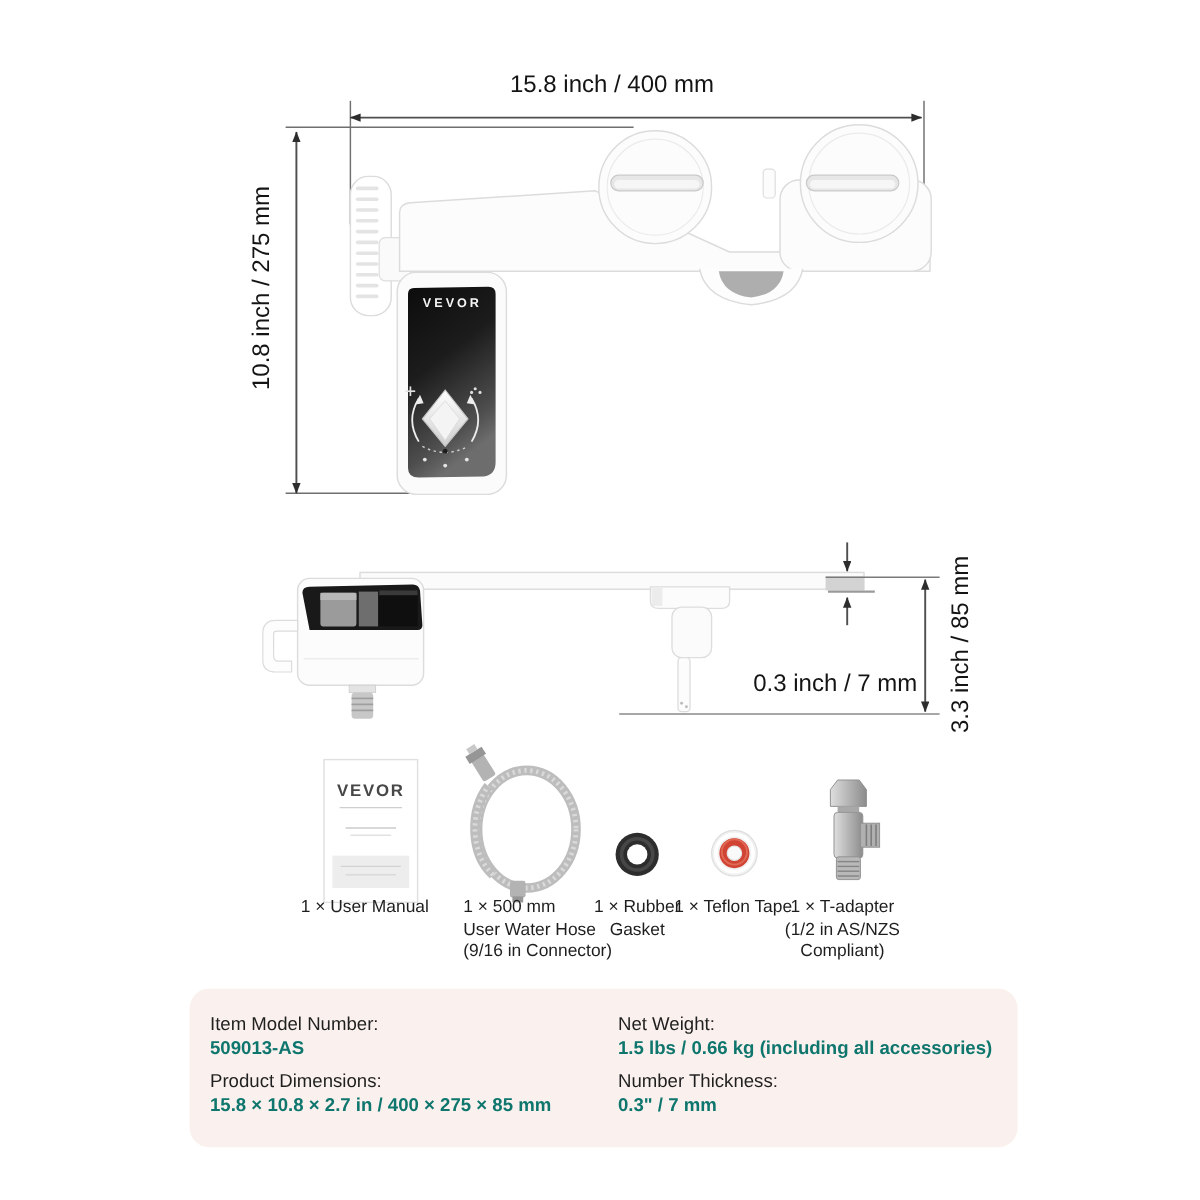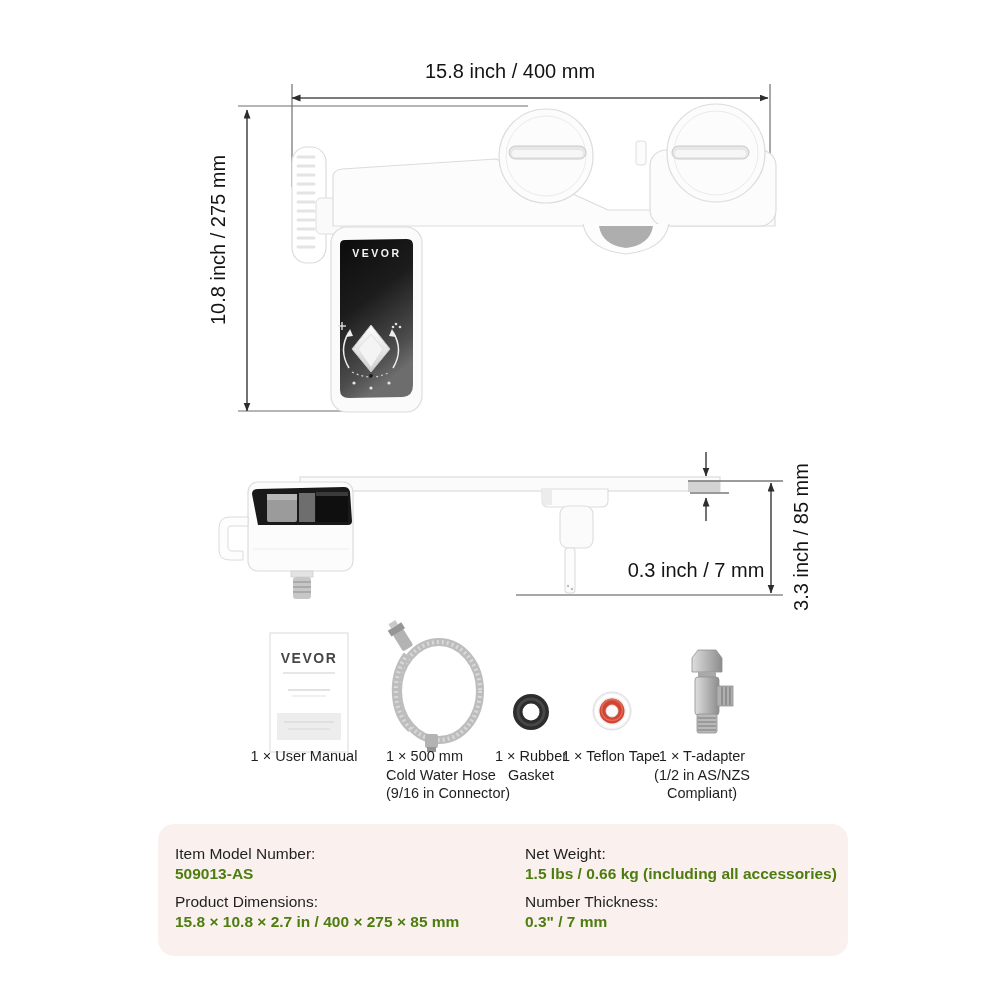--- a/index.html
+++ b/index.html
@@ -8,23 +8,23 @@
   .abs{position:absolute;}
   .dim-label{font-size:20px;font-weight:400;color:#141414;text-align:center;line-height:24px;white-space:nowrap;}
   .rot{transform:rotate(-90deg);}
   .brand-on-panel{font-size:10.5px;font-weight:bold;color:#f5f5f5;letter-spacing:2.5px;text-align:center;}
   .brand-on-manual{font-size:14px;font-weight:bold;color:#474747;letter-spacing:1.5px;text-align:center;}
   .caption{font-size:14.5px;line-height:18.5px;color:#1e1e1e;}
   .caption.center{text-align:center;}
   .info-panel{left:158px;top:824px;width:690px;height:132px;background:#faf1ee;border-radius:16px;}
   .spec-col{position:absolute;top:21px;}
   .spec-col.c1{left:17px;width:340px;}
-  .spec-col.c2{left:367px;width:316px;}
+  .spec-col.c2{left:357px;width:316px;}
   .spec-label{font-size:15.5px;color:#1f1f1f;line-height:18px;margin-bottom:2px;}
-  .spec-value{font-size:15.5px;font-weight:bold;color:#4d7c0f;line-height:18px;margin-bottom:10px;white-space:nowrap;}
+  .spec-value{font-size:15.5px;font-weight:bold;color:#0f766e;line-height:18px;margin-bottom:10px;white-space:nowrap;}
 </style>
 </head>
 <body>
 
 <div class="canvas">
 
   <svg class="abs" style="left:0;top:0" width="1000" height="1000" viewBox="0 0 1000 1000">
     <defs>
       <marker id="ah" markerUnits="userSpaceOnUse" markerWidth="10" markerHeight="8" refX="8.5" refY="3.5" orient="auto-start-reverse">
         <path d="M0,0 L9,3.5 L0,7 Z" fill="#2d2d2d"></path>
@@ -215,21 +215,21 @@
   <div class="abs dim-label rot" style="left:671px;top:525px;width:260px;height:24px;">3.3 inch / 85 mm</div>
 
   <div class="abs brand-on-panel" style="left:341px;top:247px;width:72px;">VEVOR</div>
   <div class="abs brand-on-manual" style="left:273px;top:650px;width:72px;">VEVOR</div>
 
   <div class="abs caption center" style="left:229px;top:747px;width:150px;">
     <div>1 × User Manual</div>
   </div>
   <div class="abs caption" style="left:386px;top:747px;width:140px;">
     <div>1 × 500 mm</div>
-    <div>Cold Water Hose</div>
+    <div>User Water Hose</div>
     <div>(9/16 in Connector)</div>
   </div>
   <div class="abs caption center" style="left:471px;top:747px;width:120px;">
     <div>1 × Rubber</div>
     <div>Gasket</div>
   </div>
   <div class="abs caption center" style="left:536px;top:747px;width:150px;">
     <div>1 × Teflon Tape</div>
   </div>
   <div class="abs caption center" style="left:627px;top:747px;width:150px;">

